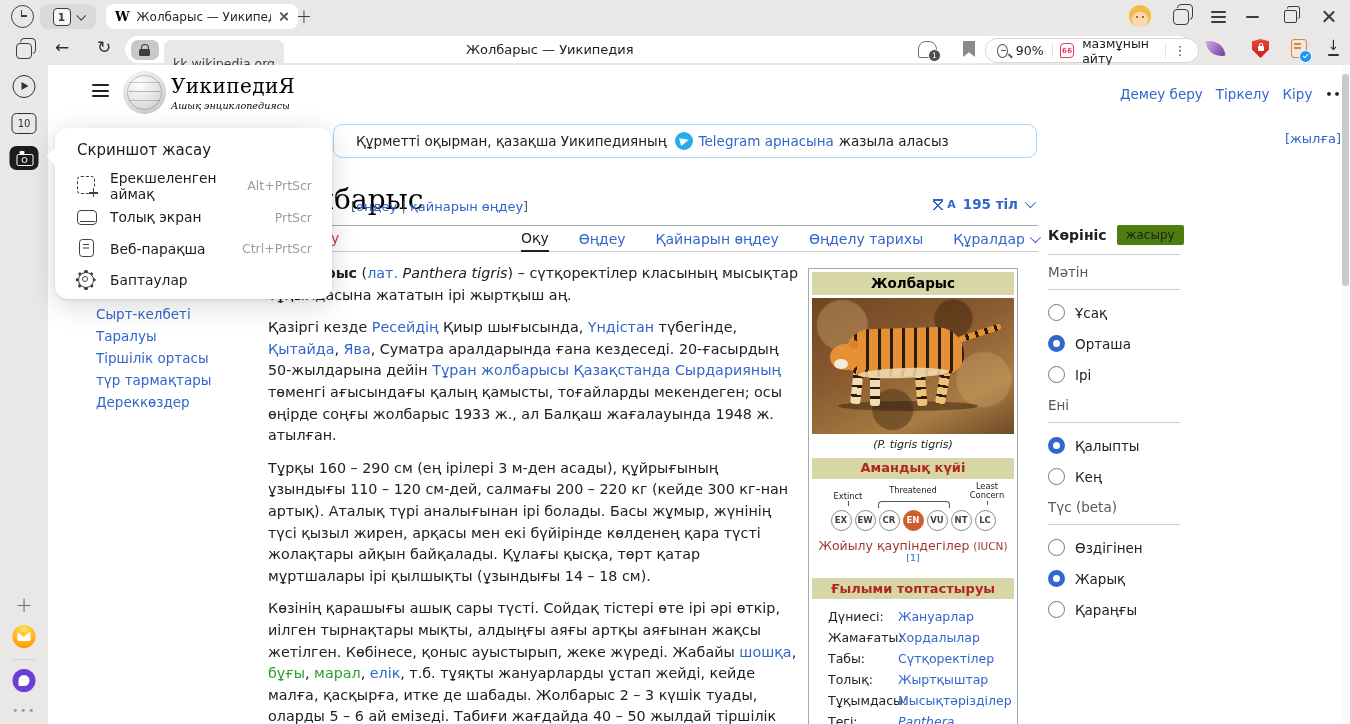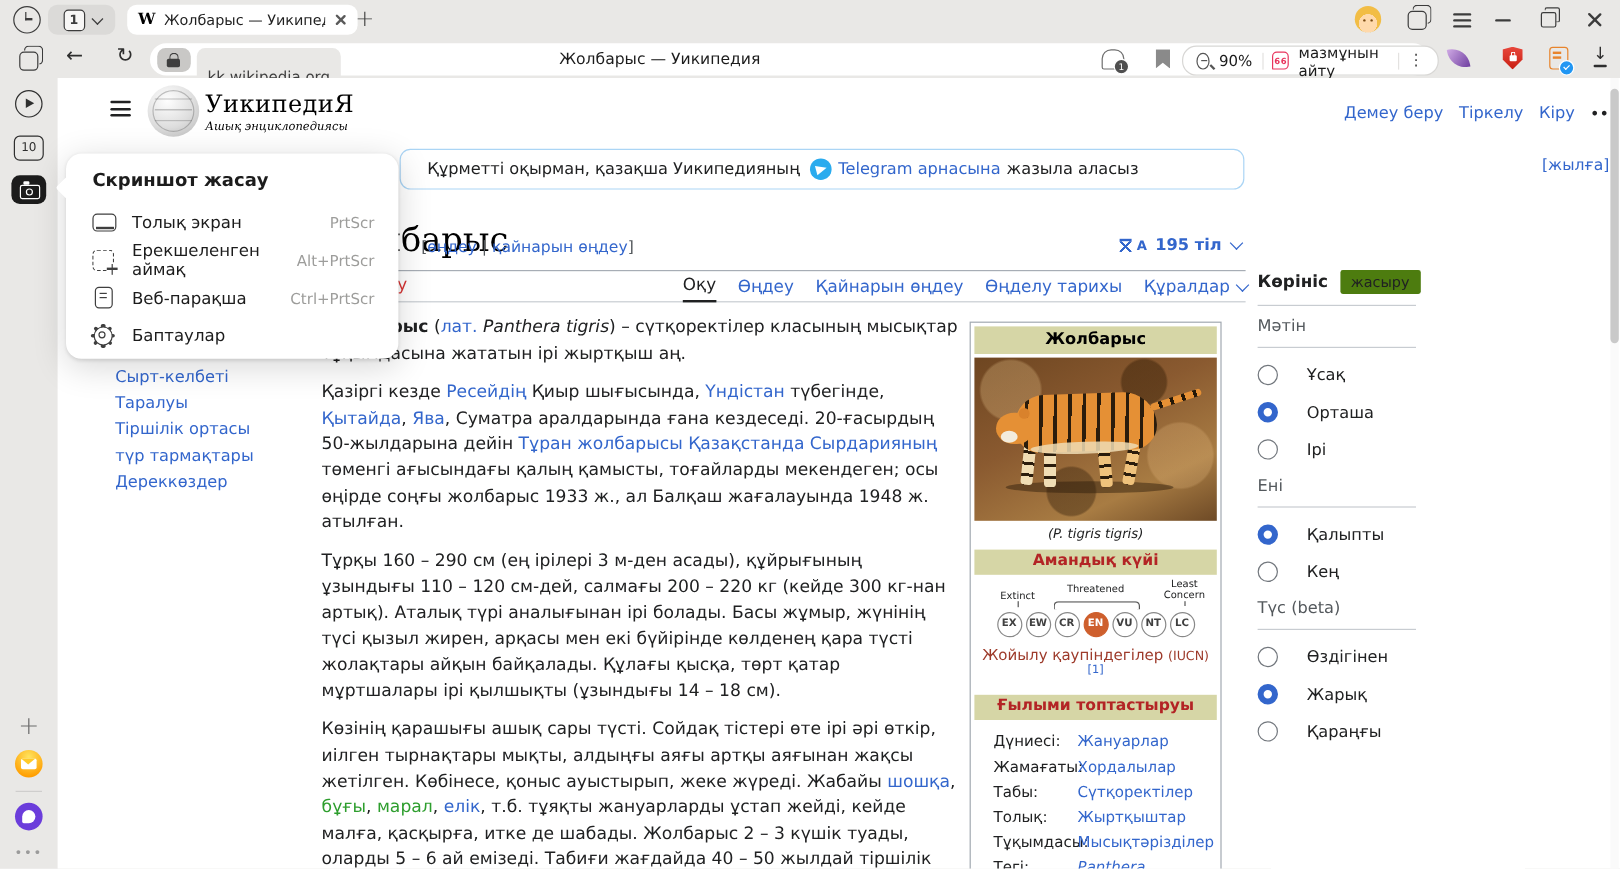--- a/index.html
+++ b/index.html
@@ -120,21 +120,21 @@
   .a-lang{position:absolute;right:317px;top:131px;display:flex;align-items:center;gap:7px;color:#3366cc;font-weight:bold;font-size:13.5px}
   .wen{position:relative;width:12px;height:12px}
   .wen::before{content:"";position:absolute;left:1px;top:1px;width:10px;height:1.8px;background:#3366cc}
   .wen::after{content:"";position:absolute;left:1px;top:3px;width:10px;height:9px;
     background:linear-gradient(45deg,transparent 44%,#3366cc 44% 56%,transparent 56%),linear-gradient(-45deg,transparent 44%,#3366cc 44% 56%,transparent 56%)}
   .wen-a{font-size:11px;font-weight:bold;margin-left:-4px}
   .bluechev{width:7px;height:7px;border-right:1.8px solid #3366cc;border-bottom:1.8px solid #3366cc;transform:rotate(45deg) translateY(-2px)}
   .hr1{position:absolute;left:220px;top:160px;width:770px;height:1px;background:#a7adb5}
   .tabsrow{position:absolute;left:220px;top:161px;width:770px;height:26px;border-bottom:1px solid #c8ccd1;font-size:14px;box-sizing:border-box}
   .tab-talk{position:absolute;left:0;top:4px;color:#d73333}
-  .tabs-right{position:absolute;right:0;top:0;height:26px;display:flex;gap:18px;align-items:center}
+  .tabs-right{position:absolute;right:0;top:0;height:26px;display:flex;gap:30px;align-items:center}
   .pt{color:#3366cc}
   .pt-read{color:#202122;height:100%;display:flex;align-items:center;border-bottom:2px solid #202122;box-sizing:border-box}
   .pt-tools{display:flex;align-items:center;gap:5px}
   .toc{position:absolute;left:48px;top:238px;font-size:13.5px;line-height:22px}
   .toc div{color:#3366cc}
   .body-col{position:absolute;left:220px;top:198px;width:531px;font-size:14.3px;line-height:21.6px;color:#202122}
   .body-col p{margin:0 0 11px}
   .sg-a{color:#3366cc}.sg-g{color:#2e9e2e}.sg-b{font-weight:bold}.sg-i{font-style:italic}
 
   
@@ -180,32 +180,32 @@
   .tx-v{color:#3366cc}
   .tx-v.it{font-style:italic}
 
   
   .appearance{position:absolute;left:1000px;top:160px;width:132px;font-size:13.5px}
   .ap-head{display:flex;align-items:center;gap:10px}
   .ap-title{font-weight:bold;font-size:14px;color:#202122}
   .ap-hide{background:#4d7c0f;border-radius:2px;padding:3px 9px;font-size:12px;color:#202122}
   .ap-hr{height:1px;background:#c8ccd1;margin:9px 0}
   .ap-sec{color:#54595d;margin-top:2px}
-  .ap-opt{display:flex;align-items:center;gap:24px;margin:14px 0;color:#202122}
+  .ap-opt{display:flex;align-items:center;gap:10px;margin:14px 0;color:#202122}
   .radio{width:17px;height:17px;border:1.5px solid #72777d;border-radius:50%;background:#fff;flex:none;box-sizing:border-box}
   .radio.sel{border:5px solid #3366cc}
 
   .scroll{position:absolute;right:1px;top:0;width:7px;height:659px;background:#fafafa}
   .thumb{position:absolute;top:9px;left:0;width:7px;height:212px;background:#c9c9c9;border-radius:4px}
 
   
   .popup{position:absolute;left:55px;top:128px;width:277px;height:171px;background:#fff;border-radius:13px;
          box-shadow:0 6px 28px rgba(0,0,0,.16),0 1px 3px rgba(0,0,0,.1);z-index:60;padding:13px 20px 10px 22px;box-sizing:border-box}
   .popup::before{content:"";position:absolute;left:-6px;top:22px;width:13px;height:13px;background:#fff;transform:rotate(45deg);border-radius:2px}
-  .pp-title{font-size:15px;font-weight:700;margin-bottom:11px;color:#1c1c1c}
+  .pp-title{font-size:15px;font-weight:400;margin-bottom:11px;color:#1c1c1c}
   .pp-item{display:flex;align-items:center;height:31.5px;gap:14px}
   .pp-ic{width:19px;height:19px;flex:none;position:relative}
   .pp-label{flex:1;font-size:13.8px;color:#1c1c1c}
   .pp-short{font-size:12.5px;color:#9d9d9b}
   .ic-area{position:absolute;left:0;top:0;width:16px;height:16px;border:1.6px dashed #3f3f3f;border-radius:4px}
   .ic-area .pl{position:absolute;right:-4px;bottom:-4px;width:9px;height:9px;background:#fff}
   .ic-area .pl::before{content:"";position:absolute;left:3.6px;top:0;width:1.8px;height:9px;background:#3f3f3f}
   .ic-area .pl::after{content:"";position:absolute;left:0;top:3.6px;width:9px;height:1.8px;background:#3f3f3f}
   .ic-screen{position:absolute;left:0;top:2px;width:18px;height:13px;border:1.6px solid #3f3f3f;border-radius:4px}
   .ic-screen::after{content:"";position:absolute;left:1.5px;right:1.5px;bottom:1.5px;height:1.6px;background:#3f3f3f}
@@ -479,33 +479,33 @@
 
     <div class="scroll">
         <div class="thumb"></div>
       </div>
   </div>
 
   <div class="popup">
     <div class="pp-title">Скриншот жасау</div>
     <div class="pp-item">
       <span class="pp-ic">
-          <span class="ic-screen"></span>
-        </span>
-      <span class="pp-label">Толық экран</span>
-      <span class="pp-short">PrtScr</span>
-    </div>
-    <div class="pp-item">
-      <span class="pp-ic">
           <span class="ic-area">
             <span class="pl"></span>
           </span>
         </span>
       <span class="pp-label">Ерекшеленген аймақ</span>
       <span class="pp-short">Alt+PrtScr</span>
+    </div>
+    <div class="pp-item">
+      <span class="pp-ic">
+          <span class="ic-screen"></span>
+        </span>
+      <span class="pp-label">Толық экран</span>
+      <span class="pp-short">PrtScr</span>
     </div>
     <div class="pp-item">
       <span class="pp-ic">
           <span class="ic-page"></span>
         </span>
       <span class="pp-label">Веб-парақша</span>
       <span class="pp-short">Ctrl+PrtScr</span>
     </div>
     <div class="pp-item">
       <span class="pp-ic">

